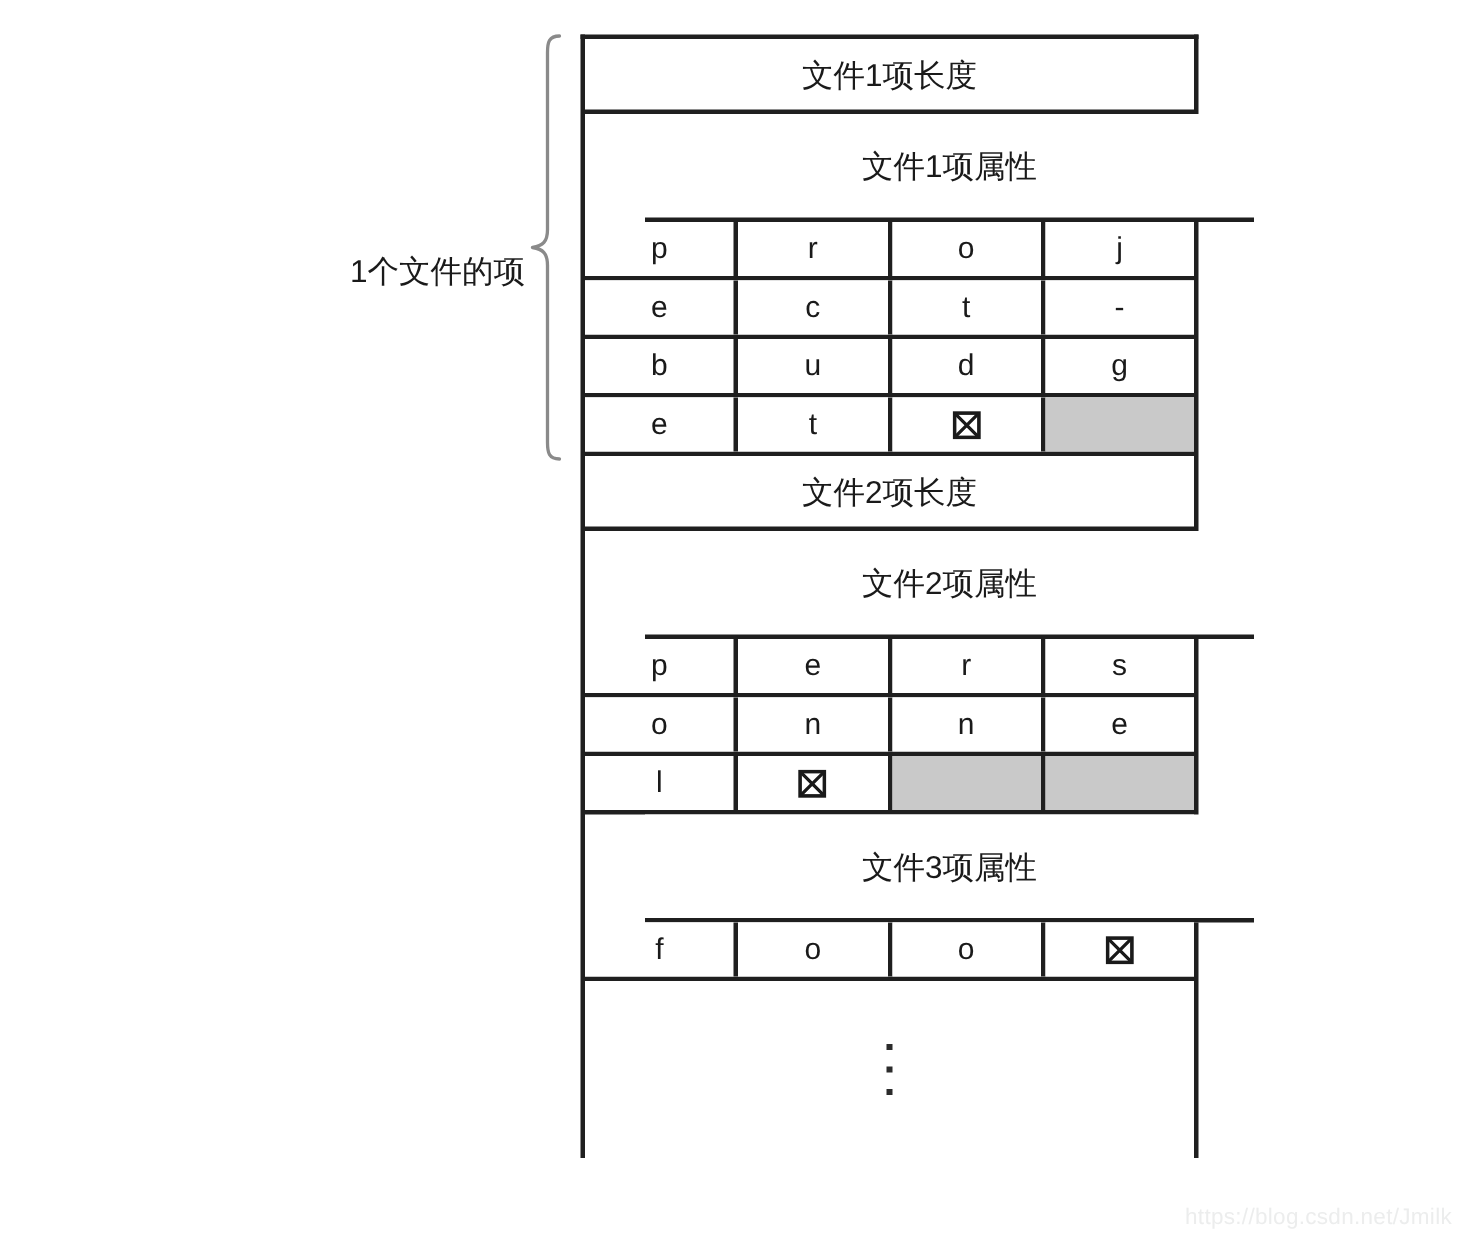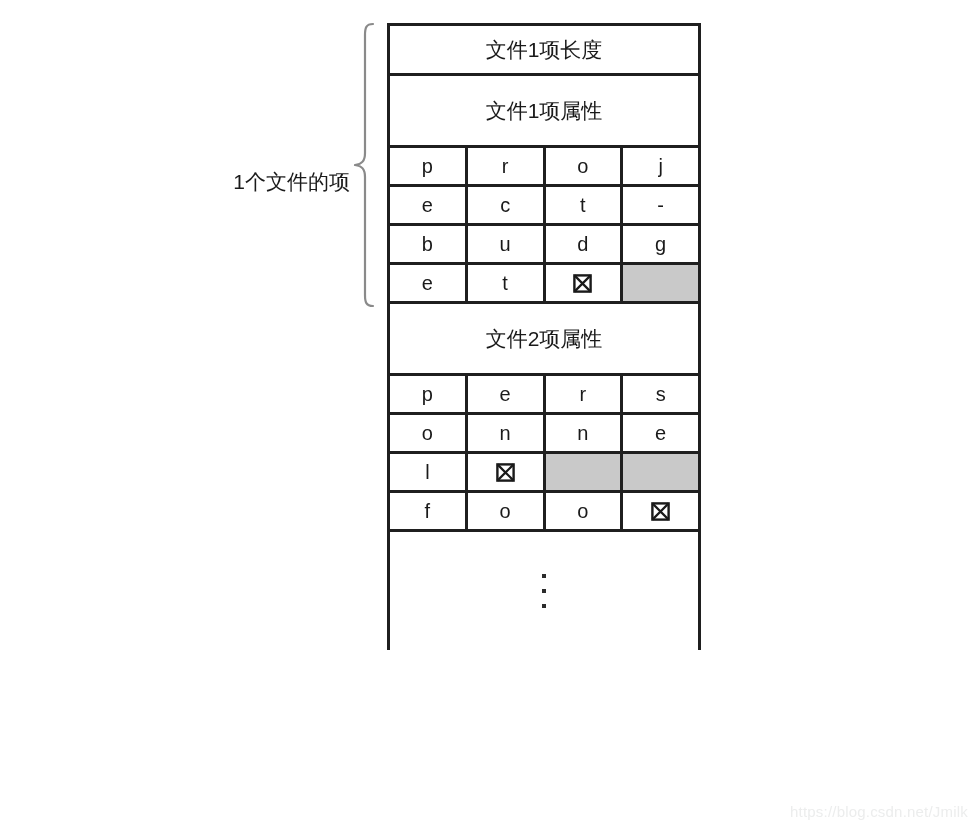--- a/index.html
+++ b/index.html
@@ -41,39 +41,39 @@
     top: 22px;
     width: 26px;
     height: 286px;
   }
 
   
   #entry-table {
     position: absolute;
     left: 387px;
     top: 23px;
-    width: 314px;
+    width: 412px;
     border-left: 3px solid #1f1f1f;
     border-right: 3px solid #1f1f1f;
     border-top: 3px solid #1f1f1f;
     box-sizing: border-box;
   }
   .band {
     box-sizing: border-box;
     width: 100%;
     border-bottom: 3px solid #1f1f1f;
     display: flex;
     align-items: center;
     justify-content: center;
     font-size: 21px;
     color: #1a1a1a;
     background: #ffffff;
   }
   .band.len  { height: 50px; }
-  .band.attr { height: 72px; }
+  .band.attr { height: 72px; margin-left: 40px; }
 
   .charrow {
     box-sizing: border-box;
     width: 100%;
     height: 39px;
     display: flex;
     border-bottom: 3px solid #1f1f1f;
     background: #ffffff;
   }
   .cell {
@@ -174,20 +174,21 @@
       <div class="cell">
         <span class="nul">
           <svg width="19" height="19" viewBox="0 0 19 19" xmlns="http://www.w3.org/2000/svg">
             <rect x="1.4" y="1.4" width="16.2" height="16.2" fill="none" stroke="#1a1a1a" stroke-width="2.4"></rect>
             <path d="M1.4 1.4 L17.6 17.6 M17.6 1.4 L1.4 17.6" stroke="#1a1a1a" stroke-width="2.2"></path>
           </svg>
         </span>
       </div>
       <div class="cell pad"></div>
     </div>
+    <div class="band len">文件2项长度</div>
     <div class="band attr">文件2项属性</div>
     <div class="charrow">
       <div class="cell">p</div>
       <div class="cell">e</div>
       <div class="cell">r</div>
       <div class="cell">s</div>
     </div>
     <div class="charrow">
       <div class="cell">o</div>
       <div class="cell">n</div>
@@ -200,20 +201,21 @@
         <span class="nul">
           <svg width="19" height="19" viewBox="0 0 19 19" xmlns="http://www.w3.org/2000/svg">
             <rect x="1.4" y="1.4" width="16.2" height="16.2" fill="none" stroke="#1a1a1a" stroke-width="2.4"></rect>
             <path d="M1.4 1.4 L17.6 17.6 M17.6 1.4 L1.4 17.6" stroke="#1a1a1a" stroke-width="2.2"></path>
           </svg>
         </span>
       </div>
       <div class="cell pad"></div>
       <div class="cell pad"></div>
     </div>
+    <div class="band attr">文件3项属性</div>
     <div class="charrow">
       <div class="cell">f</div>
       <div class="cell">o</div>
       <div class="cell">o</div>
       <div class="cell">
         <span class="nul">
           <svg width="19" height="19" viewBox="0 0 19 19" xmlns="http://www.w3.org/2000/svg">
             <rect x="1.4" y="1.4" width="16.2" height="16.2" fill="none" stroke="#1a1a1a" stroke-width="2.4"></rect>
             <path d="M1.4 1.4 L17.6 17.6 M17.6 1.4 L1.4 17.6" stroke="#1a1a1a" stroke-width="2.2"></path>
           </svg>

